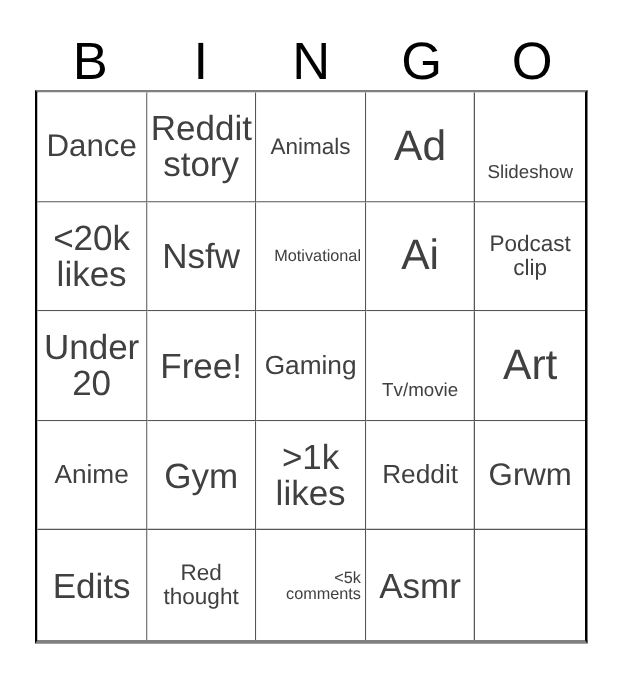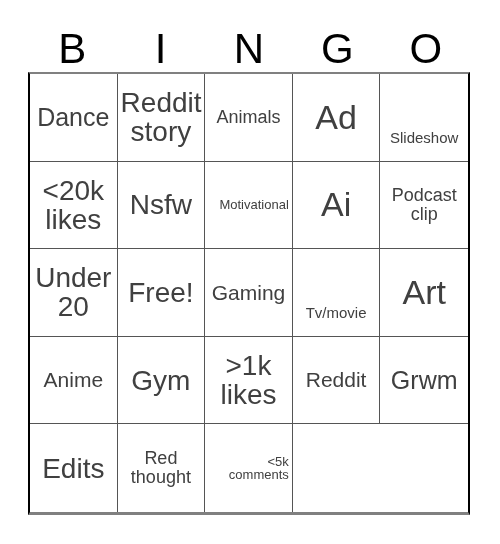--- a/index.html
+++ b/index.html
@@ -178,15 +178,18 @@
         <span class="cell-text fs-xxl">Edits</span>
       </div>
       <div class="cell">
         <span class="cell-text fs-md">Red
 thought</span>
       </div>
       <div class="cell">
         <span class="cell-text fs-xs">&lt;5k
 comments</span>
       </div>
+      <div class="cell">
+        <span class="cell-text fs-xxl">Asmr</span>
+      </div>
     </div>
 
 </div>
 
 </body></html>

